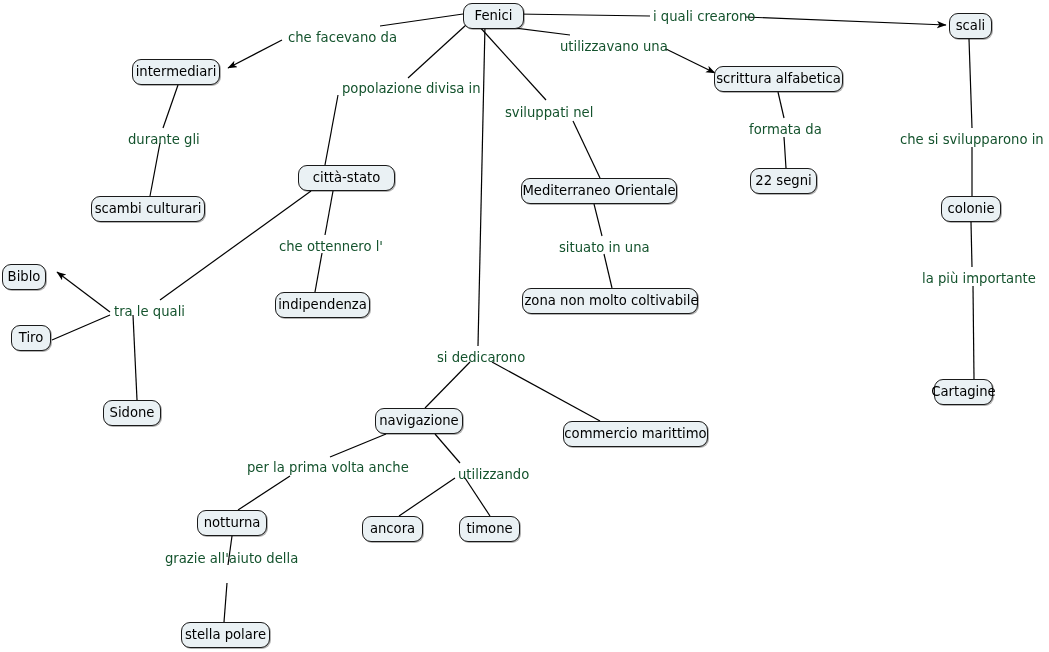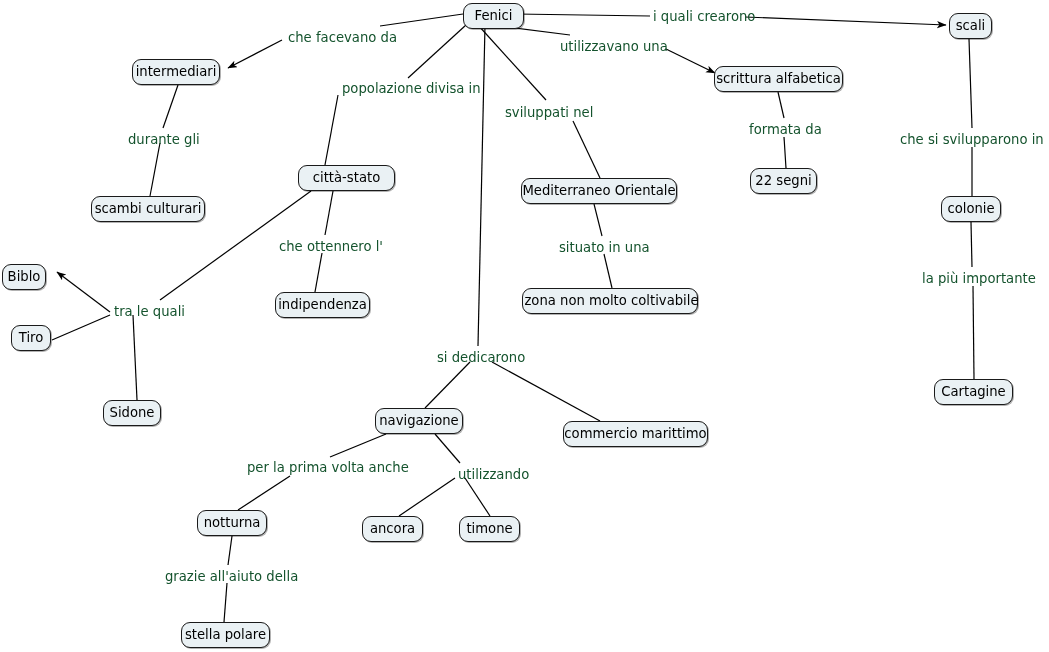--- a/index.html
+++ b/index.html
@@ -105,21 +105,21 @@
       <div class="node" style="left: 275px; top: 292px; width: 95px;">indipendenza</div>
       <div class="node" style="left: 2px; top: 244px; width: 44px; margin-top: 20px;">Biblo</div>
       <div class="node" style="left: 11px; top: 325px; width: 40px;">Tiro</div>
       <div class="node" style="left: 103px; top: 400px; width: 58px;">Sidone</div>
       <div class="node" style="left: 521px; top: 178px; width: 156px;">Mediterraneo Orientale</div>
       <div class="node" style="left: 522px; top: 288px; width: 176px; padding-left: 12px;">zona non molto coltivabile</div>
       <div class="node" style="left: 714px; top: 66px; width: 129px;">scrittura alfabetica</div>
       <div class="node" style="left: 750px; top: 168px; width: 67px;">22 segni</div>
       <div class="node" style="left: 949px; top: 13px; width: 43px;">scali</div>
       <div class="node" style="left: 941px; top: 196px; width: 60px;">colonie</div>
-      <div class="node" style="left: 934px; top: 379px; width: 79px;">Cartagine</div>
+      <div class="node" style="left: 934px; top: 379px; width: 59px;">Cartagine</div>
       <div class="node" style="left: 375px; top: 408px; width: 88px;">navigazione</div>
       <div class="node" style="left: 563px; top: 421px; width: 145px;">commercio marittimo</div>
       <div class="node" style="left: 197px; top: 510px; width: 70px;">notturna</div>
       <div class="node" style="left: 362px; top: 516px; width: 61px;">ancora</div>
       <div class="node" style="left: 459px; top: 516px; width: 61px;">timone</div>
       <div class="node" style="left: 181px; top: 622px; width: 89px;">stella polare</div>
     </div>
   <div id="labels-layer">
       <div class="edge-label" style="left: 288px; top: 31px;">che facevano da</div>
       <div class="edge-label" style="left: 128px; top: 133px;">durante gli</div>
@@ -129,15 +129,15 @@
       <div class="edge-label" style="left: 505px; top: 106px;">sviluppati nel</div>
       <div class="edge-label" style="left: 559px; top: 241px;">situato in una</div>
       <div class="edge-label" style="left: 560px; top: 40px;">utilizzavano una</div>
       <div class="edge-label" style="left: 749px; top: 123px;">formata da</div>
       <div class="edge-label" style="left: 653px; top: 10px;">i quali crearono</div>
       <div class="edge-label" style="left: 900px; top: 133px;">che si svilupparono in</div>
       <div class="edge-label" style="left: 922px; top: 272px;">la più importante</div>
       <div class="edge-label" style="left: 437px; top: 351px;">si dedicarono</div>
       <div class="edge-label" style="left: 247px; top: 461px;">per la prima volta anche</div>
       <div class="edge-label" style="left: 430px; top: 468px; margin-left: 28px;">utilizzando</div>
-      <div class="edge-label" style="left: 165px; top: 570px;">grazie all'aiuto della</div>
+      <div class="edge-label" style="left: 165px; top: 552px;">grazie all'aiuto della</div>
     </div>
 </div>
 
 </body></html>

